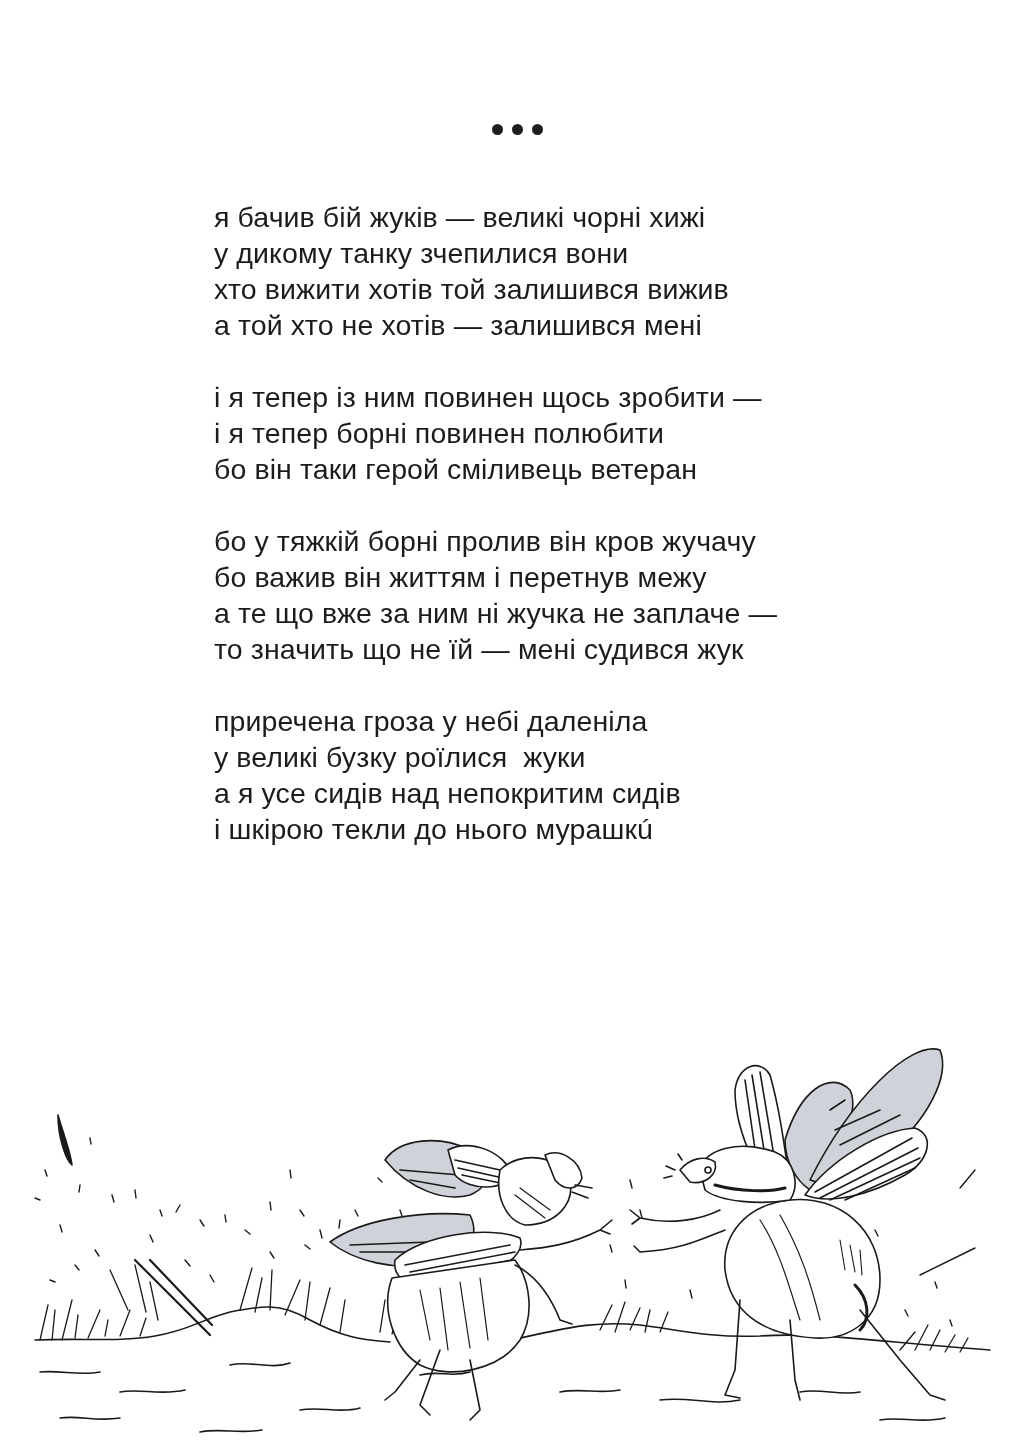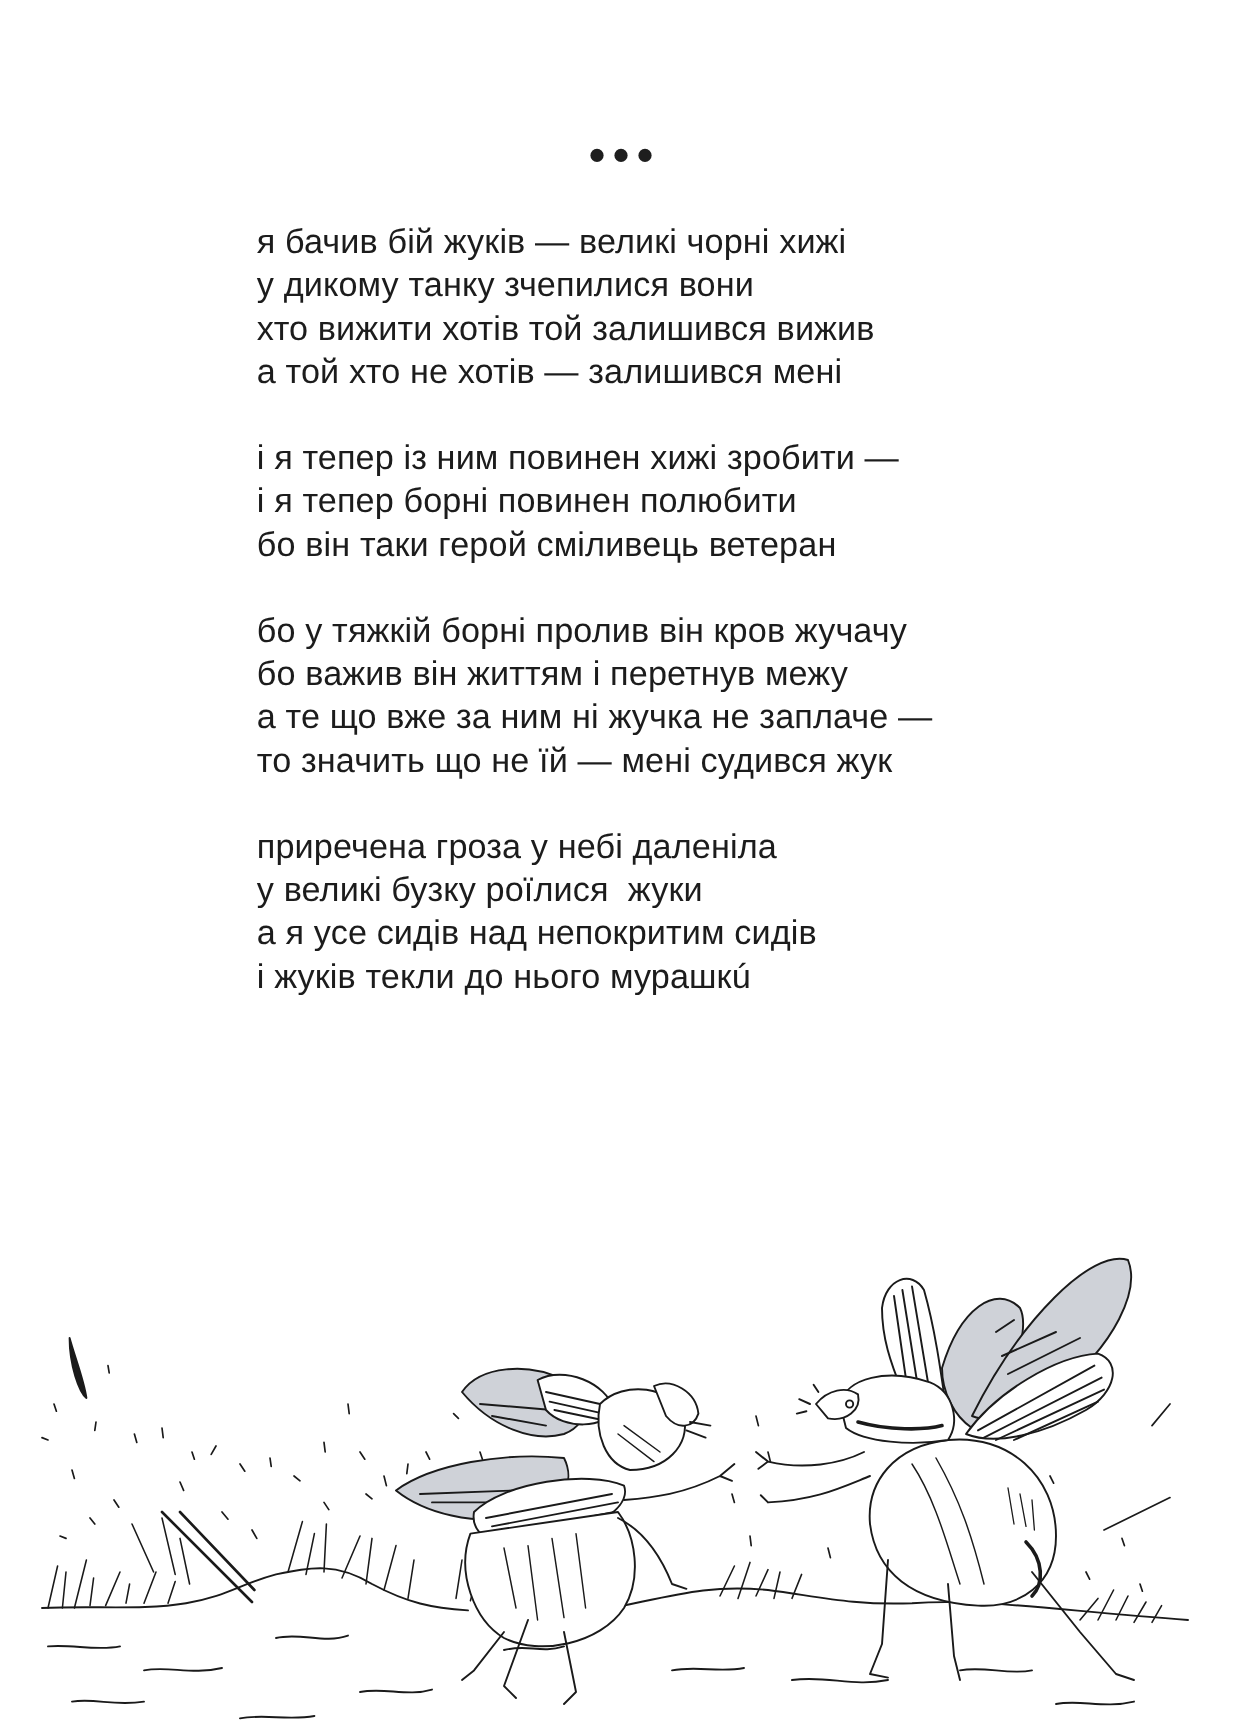--- a/index.html
+++ b/index.html
@@ -30,21 +30,21 @@
       border-radius: 50%;
       background: #1e1e1e;
     }
     .poem {
       position: absolute;
       top: 183px;
       left: 214px;
       width: 640px;
     }
     .stanza {
-      margin: 1px 0 36px 0;
+      margin: 16px 0 36px 0;
     }
     .line {
       font-size: 28.5px;
       line-height: 36px;
       letter-spacing: 0.1px;
       white-space: pre;
       color: #1c1c1c;
     }
     .illustration {
       position: absolute;
@@ -66,35 +66,35 @@
   </div>
 
   <div class="poem">
     <div class="stanza">
       <div class="line">я бачив бій жуків — великі чорні хижі</div>
       <div class="line">у дикому танку зчепилися вони</div>
       <div class="line">хто вижити хотів той залишився вижив</div>
       <div class="line">а той хто не хотів — залишився мені</div>
     </div>
     <div class="stanza">
-      <div class="line">і я тепер із ним повинен хижі зробити —</div>
+      <div class="line">і я тепер із ним повинен щось зробити —</div>
       <div class="line">і я тепер борні повинен полюбити</div>
       <div class="line">бо він таки герой сміливець ветеран</div>
     </div>
     <div class="stanza">
       <div class="line">бо у тяжкій борні пролив він кров жучачу</div>
       <div class="line">бо важив він життям і перетнув межу</div>
       <div class="line">а те що вже за ним ні жучка не заплаче —</div>
       <div class="line">то значить що не їй — мені судився жук</div>
     </div>
     <div class="stanza">
       <div class="line">приречена гроза у небі даленіла</div>
       <div class="line">у великі бузку роїлися  жуки</div>
       <div class="line">а я усе сидів над непокритим сидів</div>
-      <div class="line">і жуків текли до нього мурашкú</div>
+      <div class="line">і шкірою текли до нього мурашкú</div>
     </div>
   </div>
 
   <svg class="illustration" viewBox="0 0 1035 420" xmlns="http://www.w3.org/2000/svg">
     <g fill="none" stroke="#1a1a1a" stroke-width="1.6" stroke-linecap="round" stroke-linejoin="round">
 
       <g>
         <path d="M35 320 C 80 318, 120 322, 155 316 C 190 310, 200 300, 230 292 C 260 286, 280 282, 310 300 C 340 316, 360 320, 390 322"></path>
         <path d="M510 320 C 560 310, 590 300, 640 305 C 680 310, 710 318, 760 316 C 820 312, 880 322, 990 330"></path>
         <path d="M40 352 C 60 350, 80 356, 100 352"></path>

